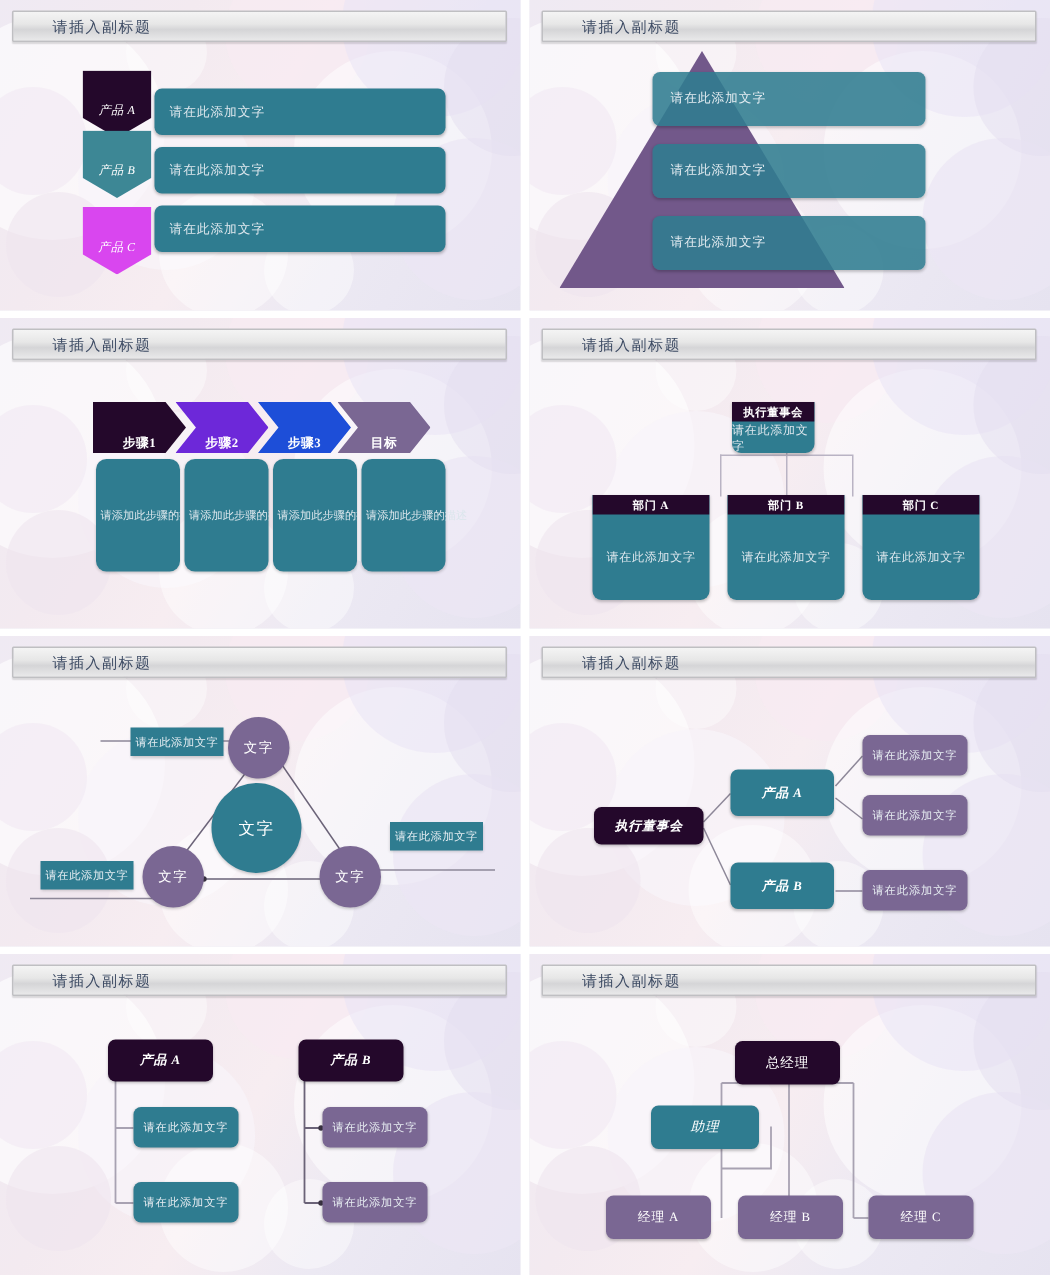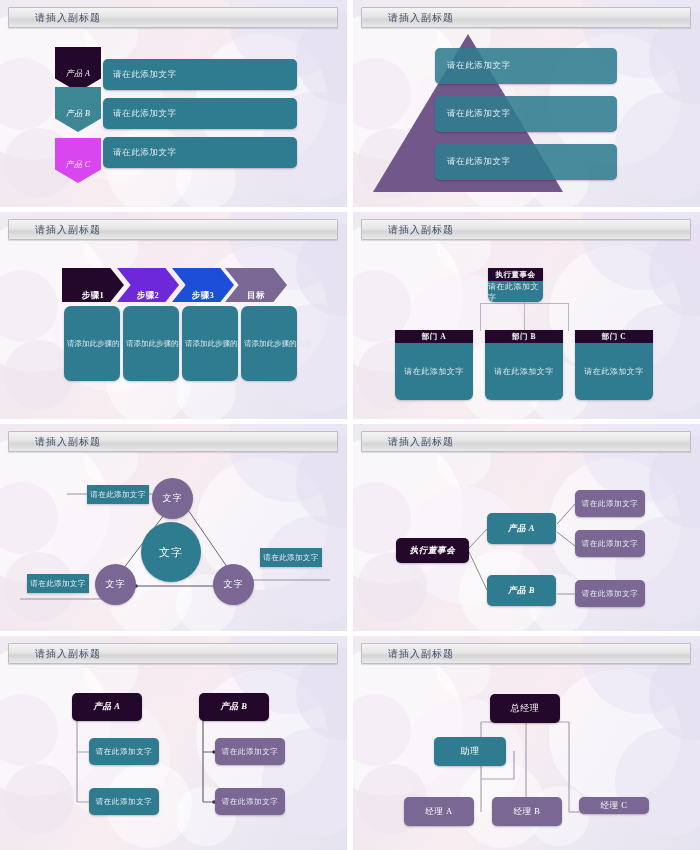--- a/index.html
+++ b/index.html
@@ -460,28 +460,28 @@
         <path d="M128 58 L128 148" stroke="#a8a2b2" stroke-width="1.2" fill="none"></path>
         <path d="M216 58 L216 148" stroke="#a8a2b2" stroke-width="1.2" fill="none"></path>
         <path d="M128 58 L216 58" stroke="#a8a2b2" stroke-width="1.2" fill="none"></path>
         <path d="M161 87 L161 115 L128 115" stroke="#a8a2b2" stroke-width="1.2" fill="none"></path>
         <path d="M216 148 L226 148" stroke="#a8a2b2" stroke-width="1.2" fill="none"></path>
       </svg>
 
       <div class="node dark" style="left:137px;top:30px;width:70px;height:29px;">
         <span style="font-size:9px;">总经理</span>
       </div>
-      <div class="node teal" style="left:81px;top:73px;width:72px;height:29px;">
+      <div class="node teal" style="left:81px;top:73px;width:72px;height:29px;font-style:italic;">
         <span style="font-size:9px;">助理</span>
       </div>
       <div class="node purple" style="left:51px;top:133px;width:70px;height:29px;">
         <span>经理 A</span>
       </div>
       <div class="node purple" style="left:139px;top:133px;width:70px;height:29px;">
         <span>经理 B</span>
       </div>
-      <div class="node purple" style="left:226px;top:133px;width:70px;height:17px;">
+      <div class="node purple" style="left:226px;top:133px;width:70px;height:29px;">
         <span>经理 C</span>
       </div>
     </div>
   </div>
 
 </div>
 
 </body></html>

